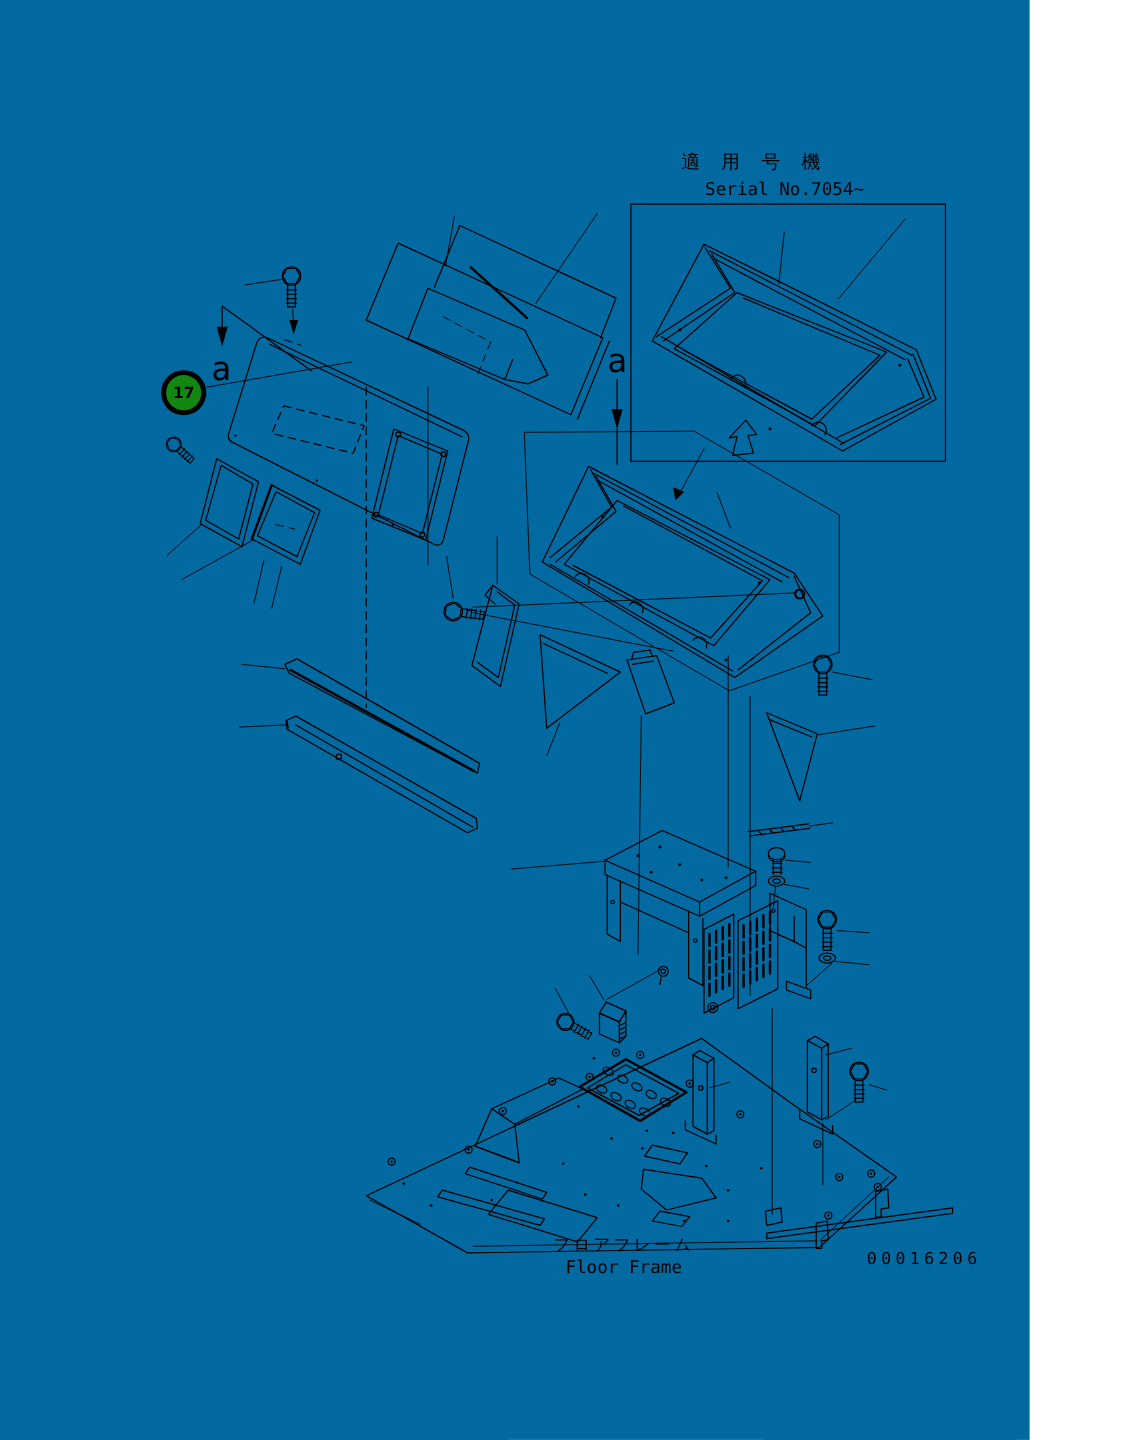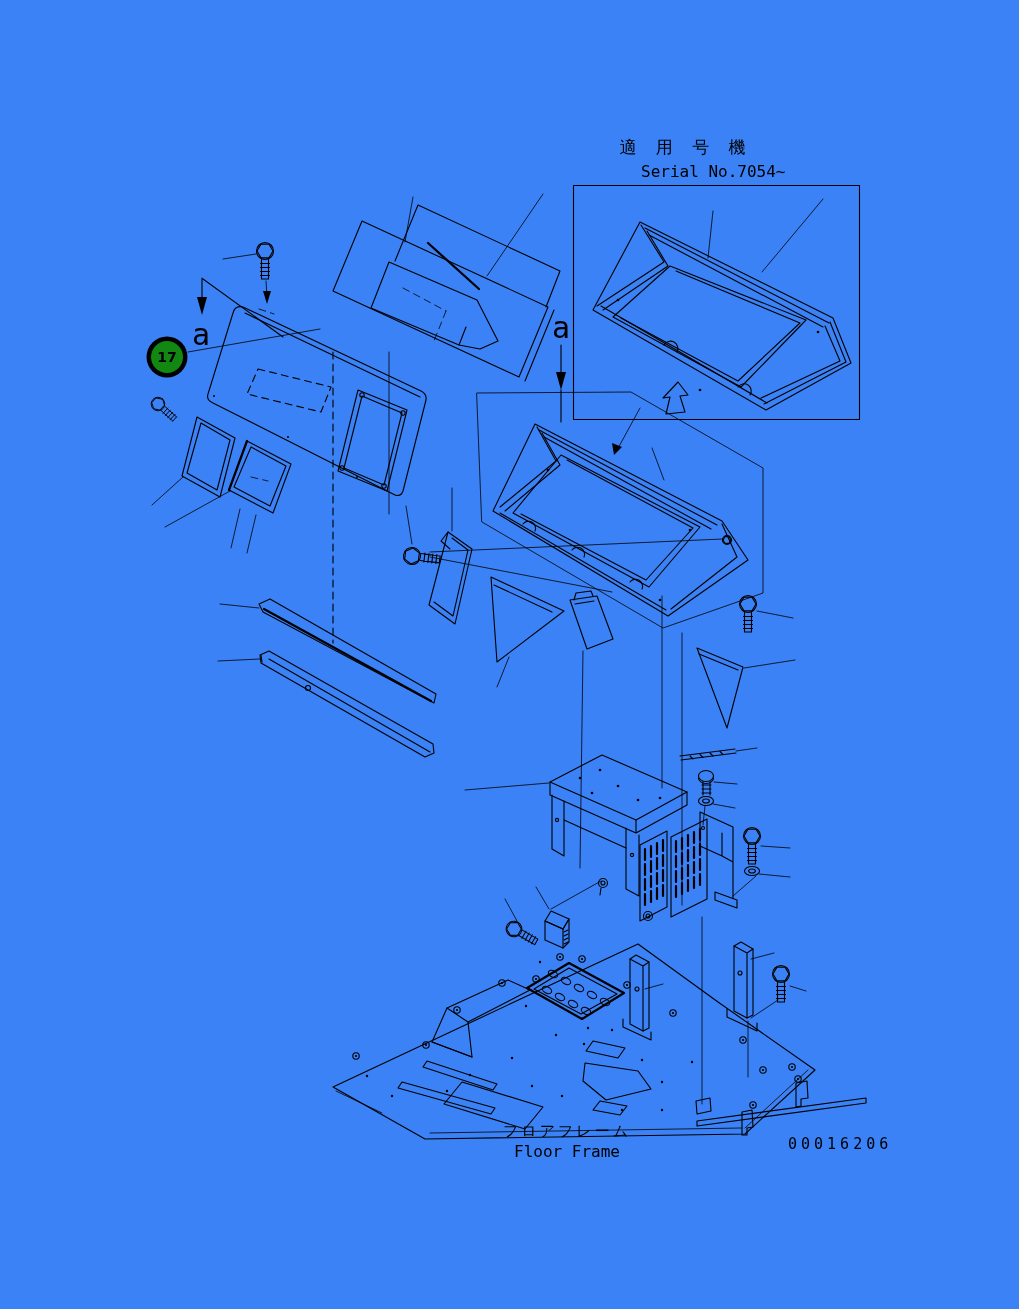--- a/index.html
+++ b/index.html
@@ -1,16 +1,16 @@
 <!DOCTYPE html>
 <html><head>
 <meta charset="utf-8">
 <style>
   html,body{margin:0;padding:0;background:#fff;}
-  .canvas{position:relative;width:1019px;height:1309px;background:#3b82f6;overflow:hidden;
+  .canvas{position:relative;width:936px;height:1309px;background:#0369a1;overflow:hidden;
           font-family:"DejaVu Sans Mono","Liberation Mono",monospace;text-align:center;}
   svg{position:absolute;left:0;top:0;}
   .ln{stroke:#000;fill:none;stroke-width:1.1;stroke-linecap:round;stroke-linejoin:round;}
   .thin{stroke-width:0.8;}
   .bold{stroke-width:2.2;}
   .dash{stroke-dasharray:7 5;}
   .dot{fill:#000;stroke:none;}
   .solid{fill:#000;stroke:none;}
   text{fill:#000;}
   .cad{font-family:"DejaVu Sans Mono","Liberation Mono",monospace;font-size:16px;}

